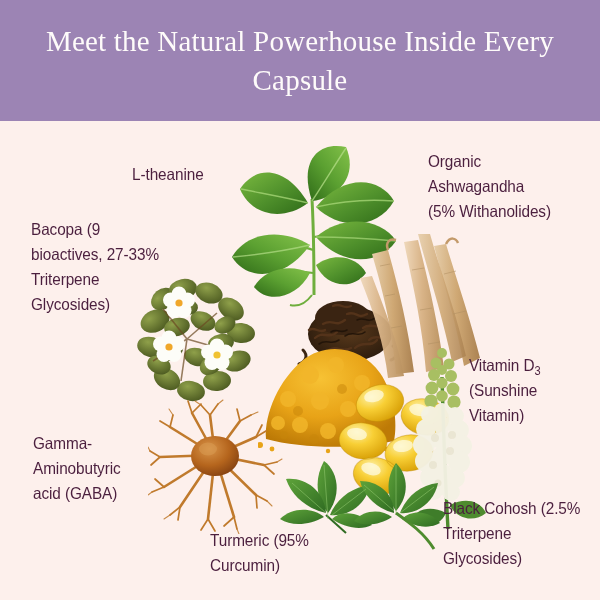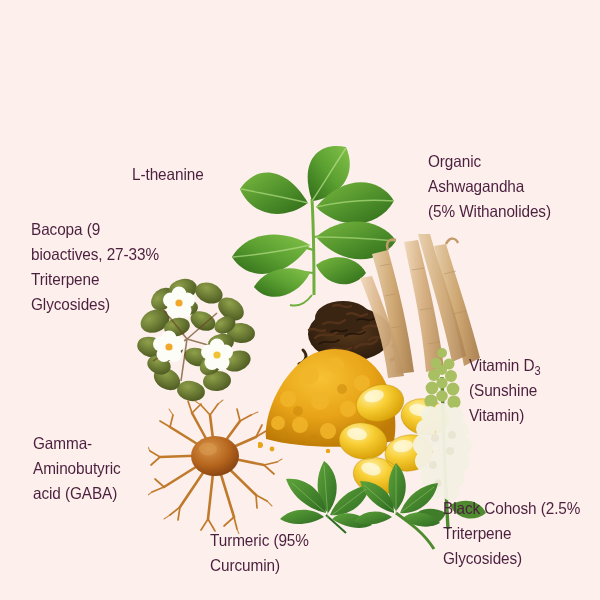--- a/index.html
+++ b/index.html
@@ -53,20 +53,23 @@
     transform-origin: left top;
   }
   .art { position: absolute; }
   sub { font-size: 0.72em; line-height: 0; }
 </style>
 </head>
 <body>
 
 <div id="page">
 
+  <div id="header-band">
+    <div id="header-title">Meet the Natural Powerhouse Inside Every Capsule</div>
+  </div>
 
   <div id="canvas">
 
     <svg class="art" style="left:228px; top:24px;" width="180" height="180" viewBox="0 0 180 180">
       <defs>
         <linearGradient id="lf1" x1="0" y1="0" x2="1" y2="1">
           <stop offset="0%" stop-color="#79b83f"></stop>
             <stop offset="55%" stop-color="#4e8f2b"></stop>
             <stop offset="100%" stop-color="#2f6b18"></stop>
         </linearGradient>

